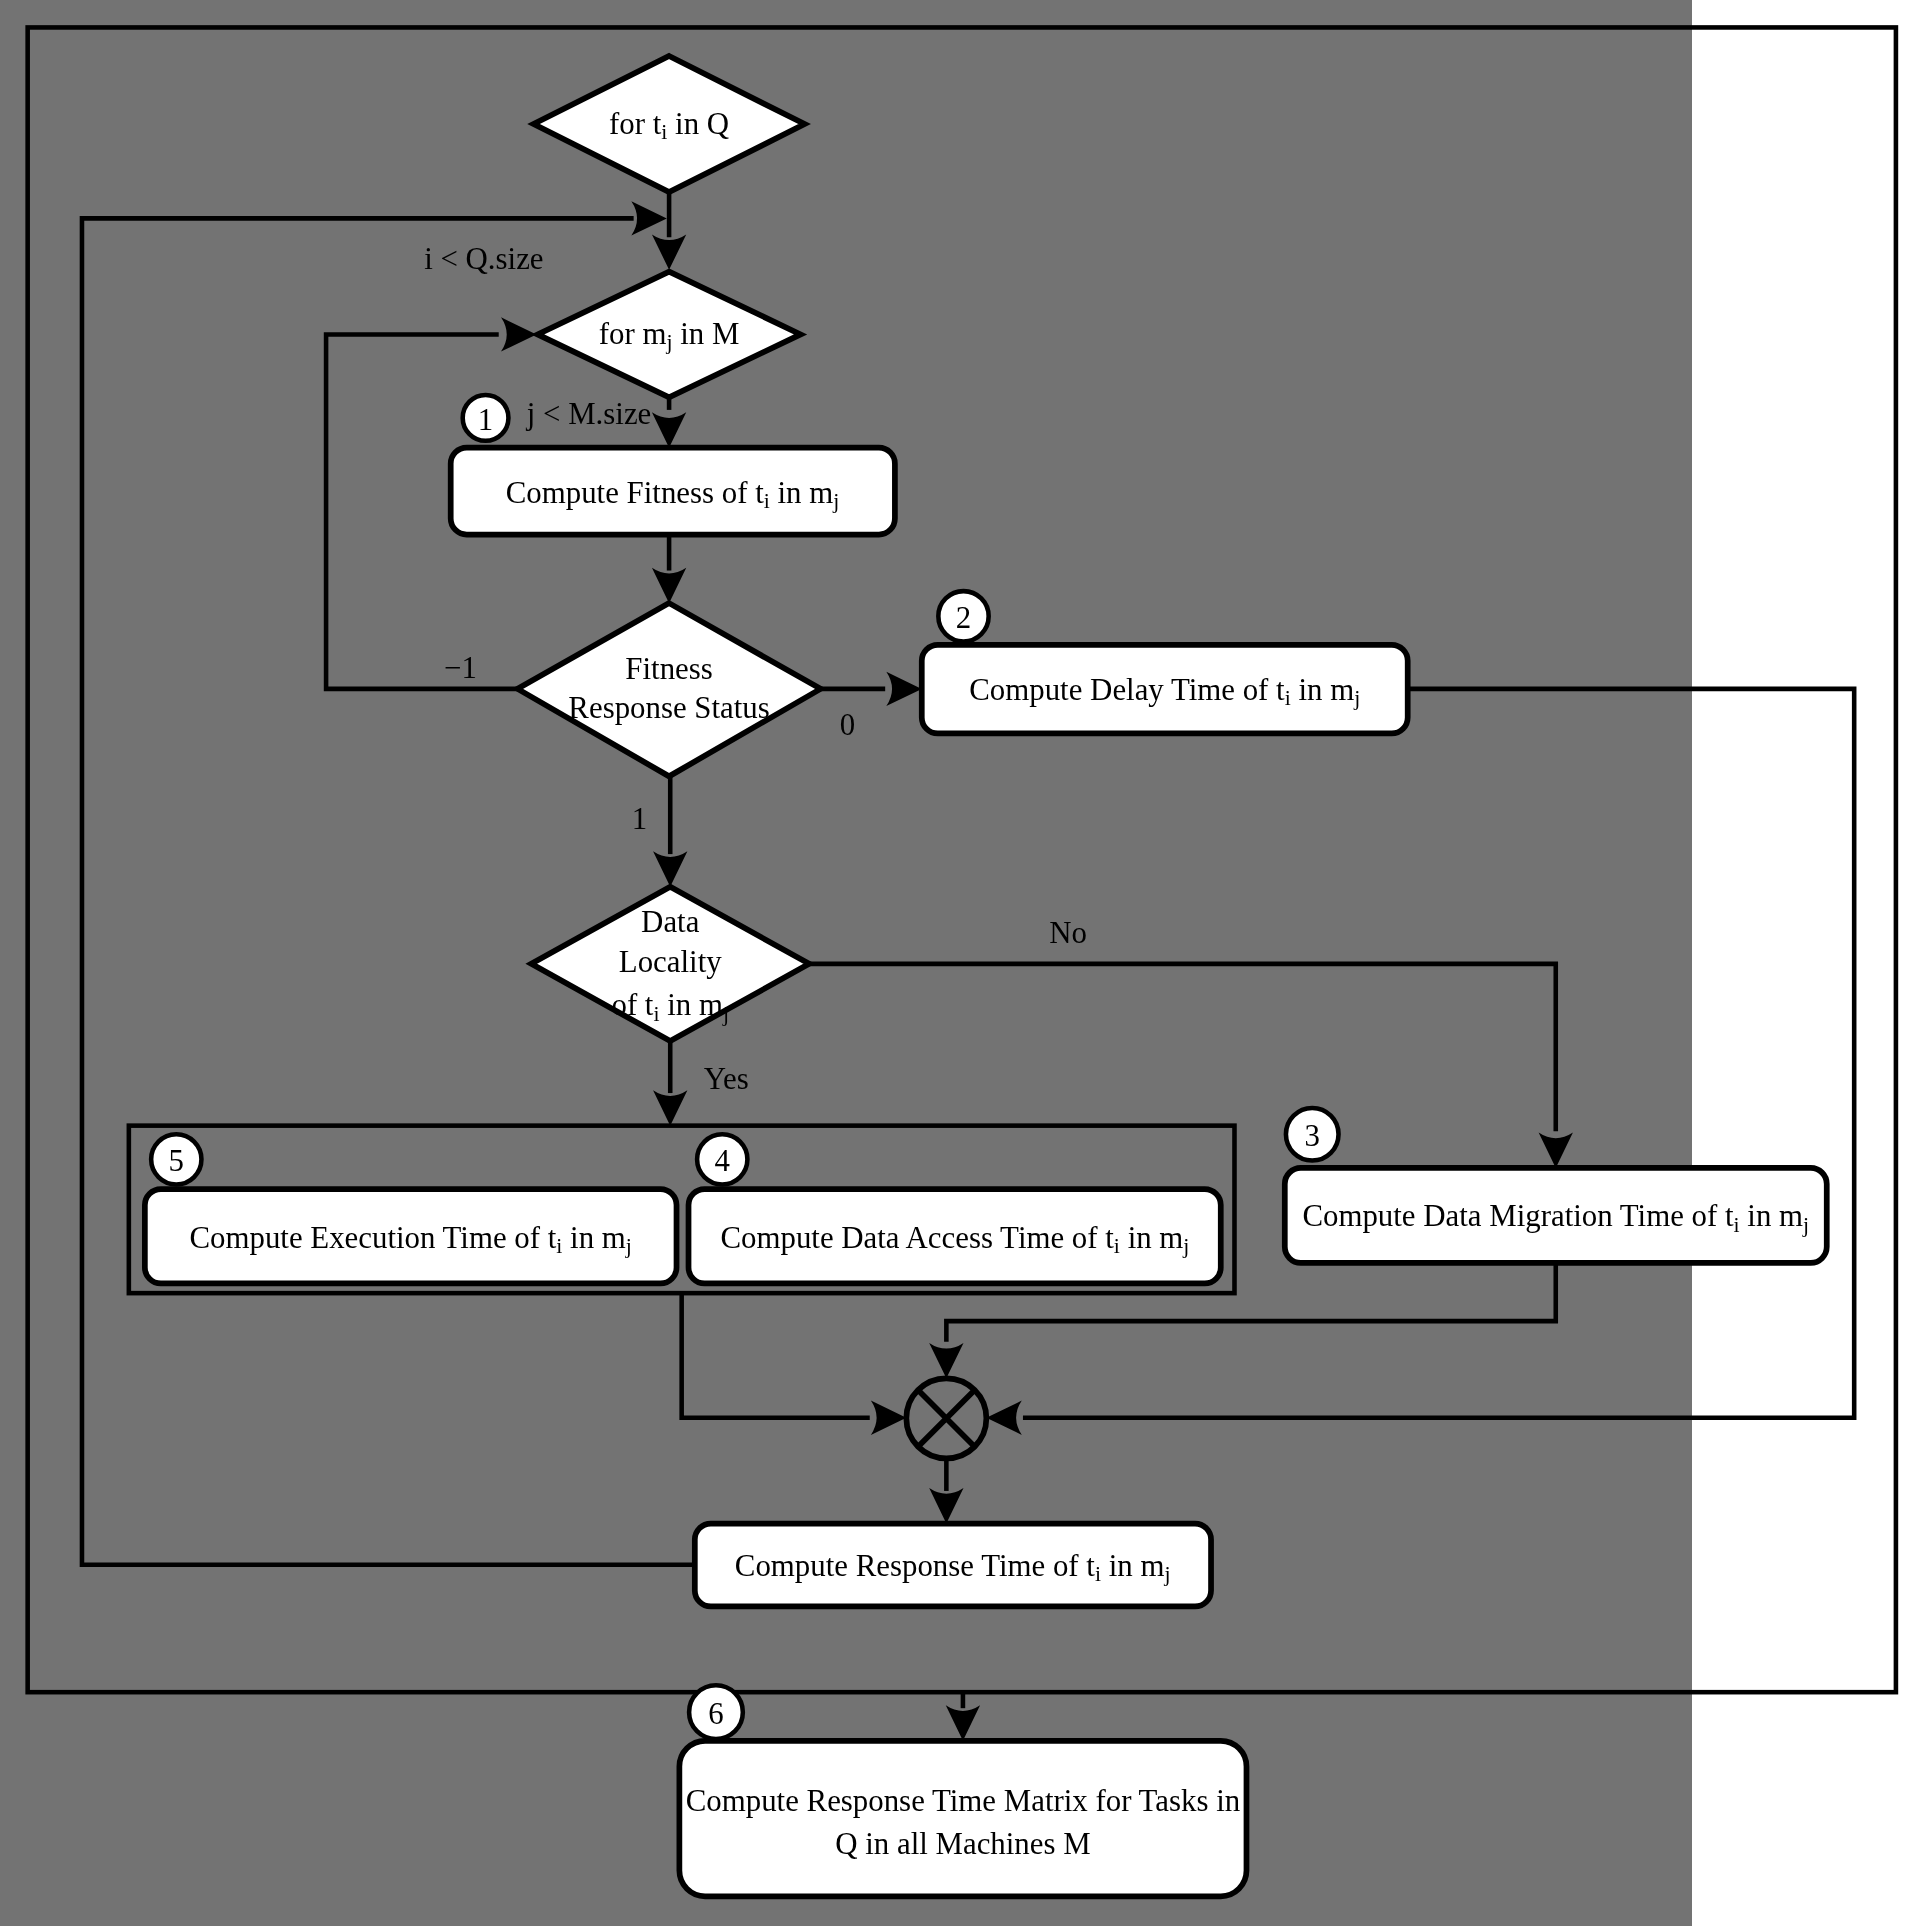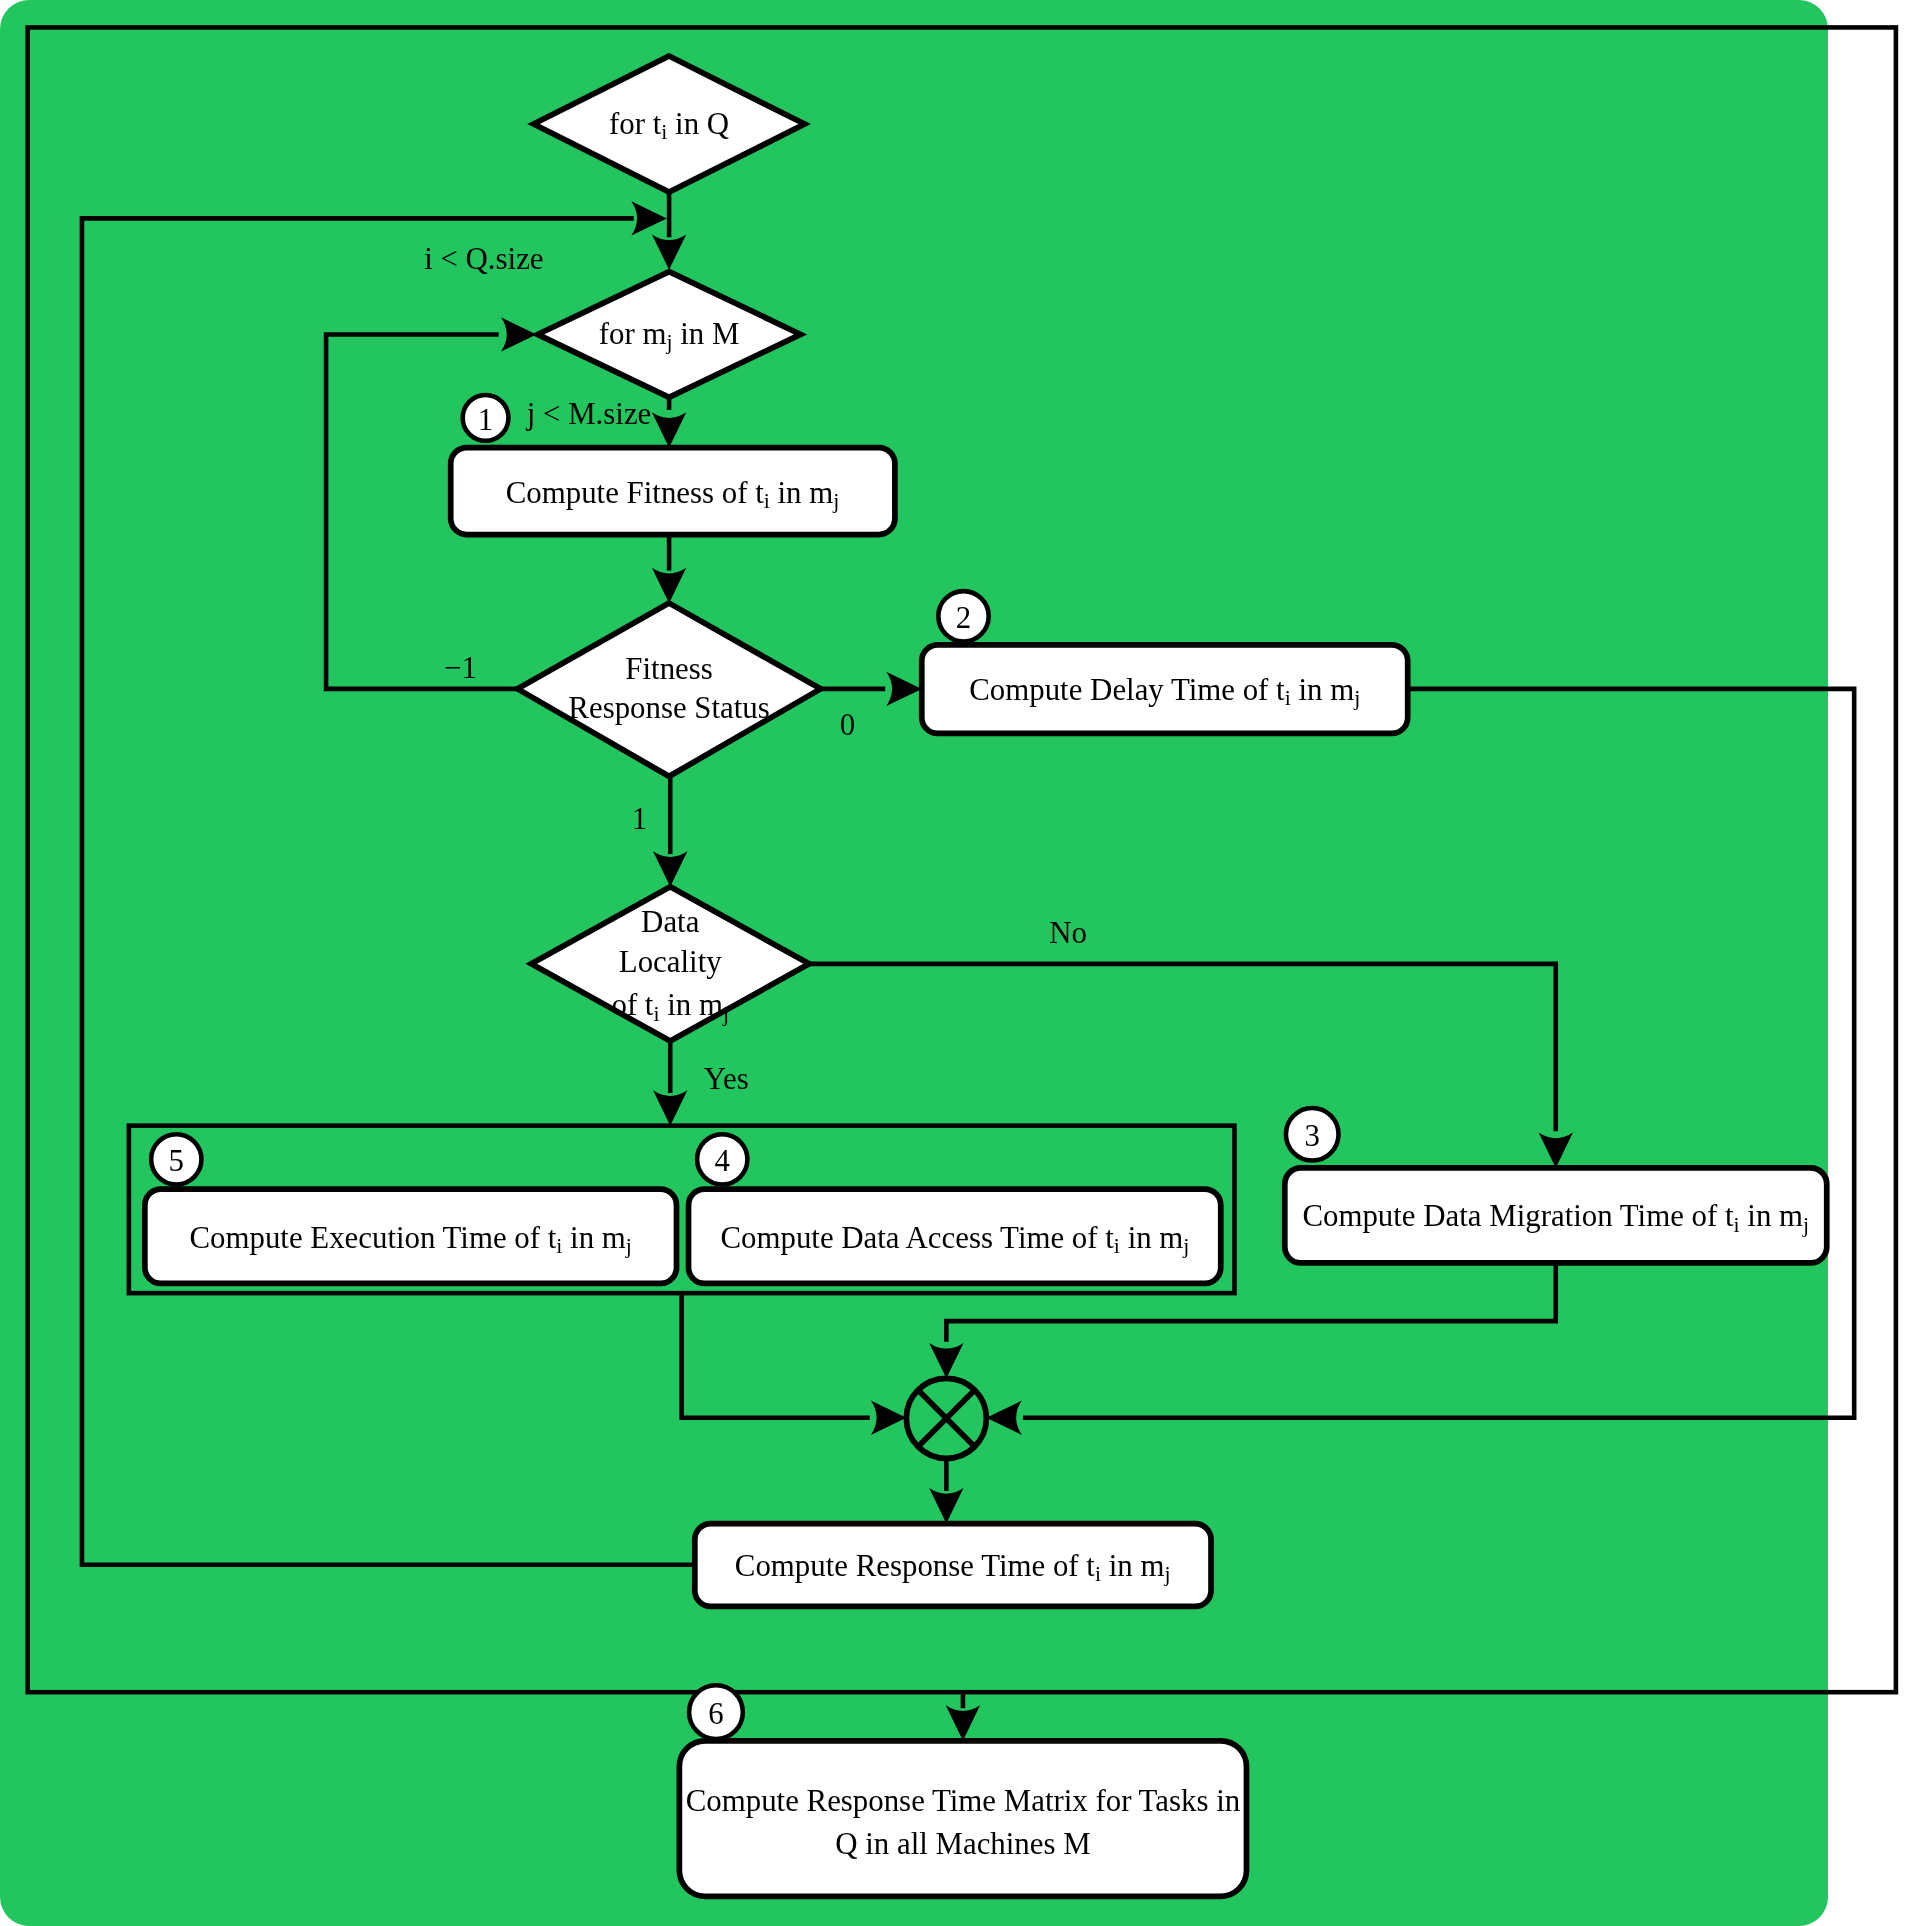--- a/index.html
+++ b/index.html
@@ -1,16 +1,16 @@
 <!DOCTYPE html>
 <html style="font-size:9.1px"><head>
 <meta charset="utf-8">
 <style>
   html,body{margin:0;padding:0;background:#ffffff;}
-  .page{width:1828px;height:1926px;background:#22c55e;position:relative;border-radius:29px;}
+  .page{width:1692px;height:1926px;background:#737373;position:relative;}
   svg{display:block;}
   .shape{fill:#ffffff;stroke:#000000;stroke-width:10;}
   .groupbox{fill:none;stroke:#000000;stroke-width:8;}
   .stepcircle{fill:#ffffff;stroke:#000000;stroke-width:8;}
   .edge{fill:none;stroke:#000000;stroke-width:8;}
   .xline{fill:none;stroke:#000000;stroke-width:10;}
   .ah{fill:#000000;stroke:none;}
   text{font-family:"Liberation Serif","DejaVu Serif",serif;font-size:54px;fill:#000000;
        text-anchor:middle;dominant-baseline:central;white-space:pre;}
 </style>

